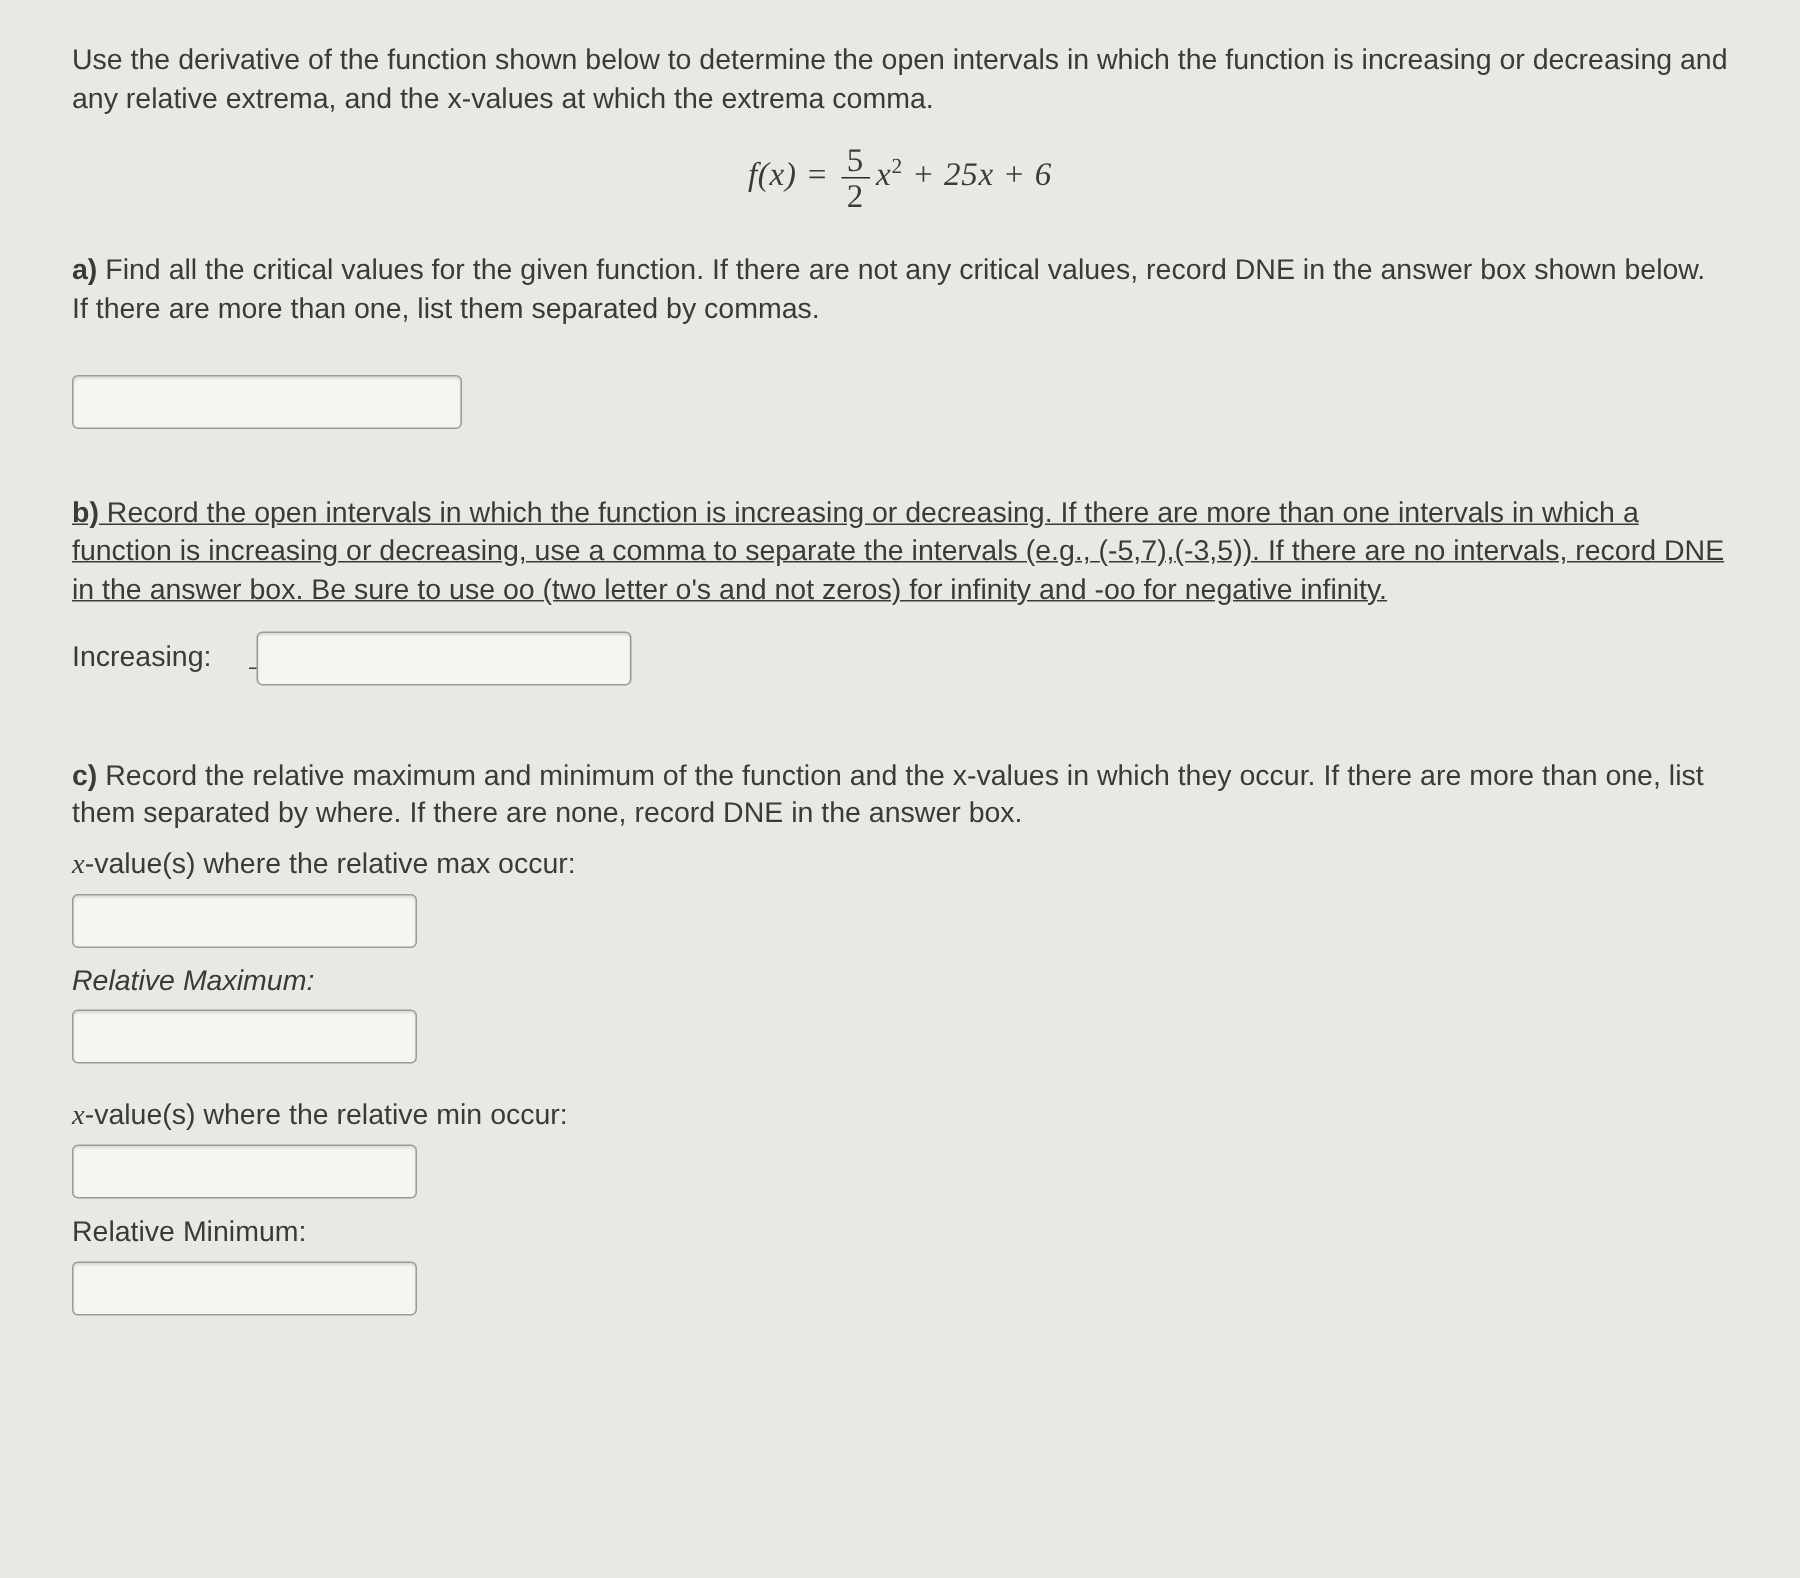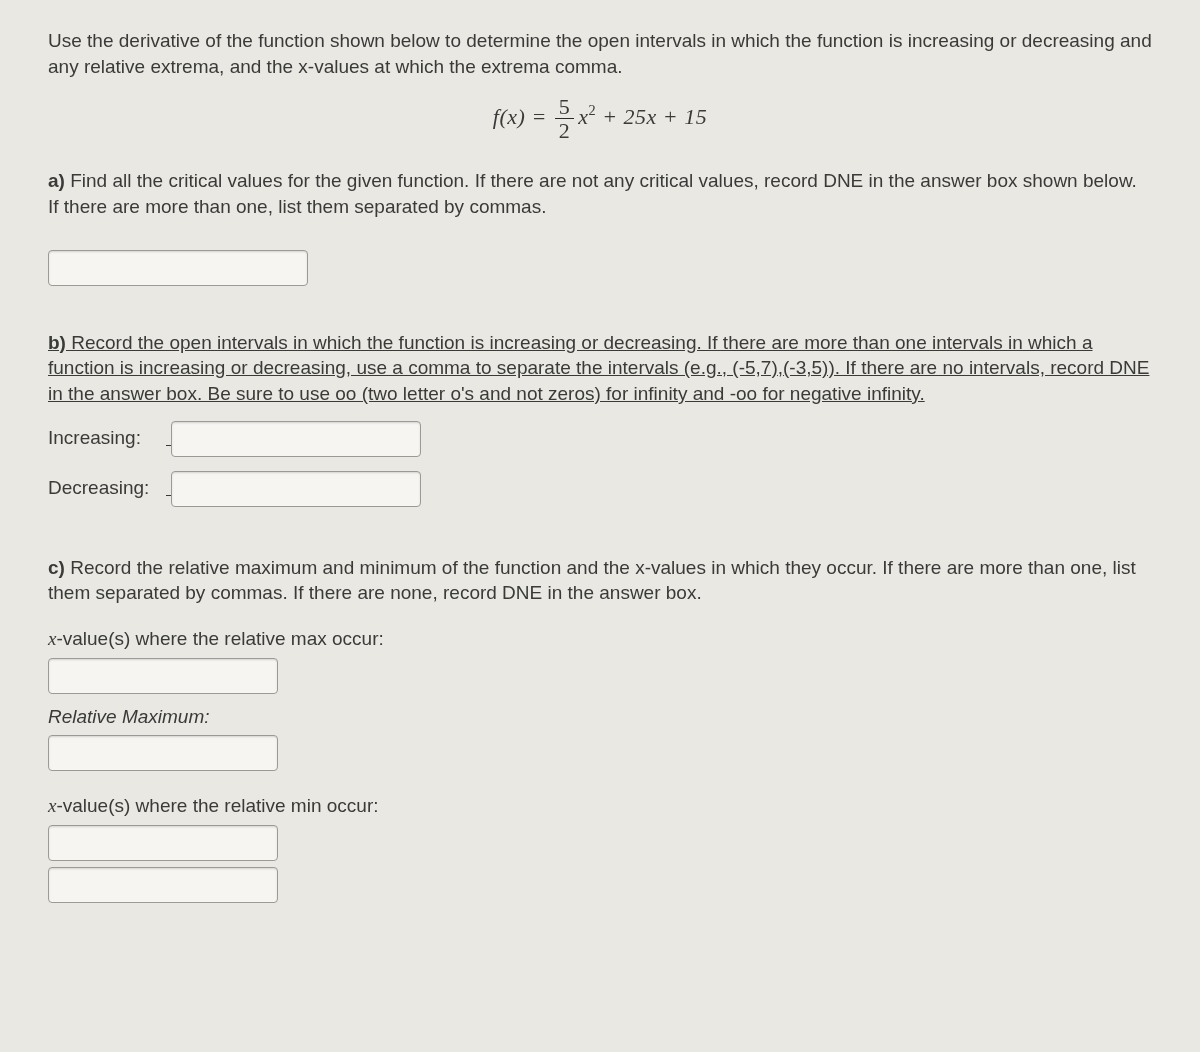--- a/index.html
+++ b/index.html
@@ -84,64 +84,63 @@
 <body>
 
 <div class="intro">Use the derivative of the function shown below to determine the open intervals in which the function is increasing or decreasing and any relative extrema, and the x-values at which the extrema comma.</div>
 
 <div class="equation-row">
   <span class="fn">f(x)</span>
   <span> = </span>
   <span class="frac">
     <span class="top">5</span>
     <span class="bot">2</span>
-  </span><span class="fn">x</span><span class="sup">2</span><span> + 25x + 15</span>
+  </span><span class="fn">x</span><span class="sup">2</span><span> + 25x + 6</span>
 </div>
 
 <div class="section">
   <span class="part-letter">a)</span><span> Find all the critical values for the given function. If there are not any critical values, record DNE in the answer box shown below. If there are more than one, list them separated by commas.</span>
   <div class="field-row" style="margin-top:30px;">
     <input type="text" class="answer-box box-wide" style="">
   </div>
 </div>
 
 <div class="section" style="margin-top:44px;text-decoration:underline;">
   <span class="part-letter">b)</span><span> Record the open intervals in which the function is increasing or decreasing. If there are more than one intervals in which a function is increasing or decreasing, use a comma to separate the intervals (e.g., (-5,7),(-3,5)). If there are no intervals, record DNE in the answer box. Be sure to use oo (two letter o's and not zeros) for infinity and -oo for negative infinity.</span>
   <div style="margin-top:8px;">
     <div class="field-row">
       <span class="label-left">Increasing:</span>
       <input type="text" class="answer-box box-med" style="">
     </div>
-    <div class="field-row">
-      <span class="label-left">Decreasing:</span>
-      <input type="text" class="answer-box box-med" style="">
-    </div>
   </div>
 </div>
 
 <div class="section" style="margin-top:48px;">
-  <span class="part-letter">c)</span><span> Record the relative maximum and minimum of the function and the x-values in which they occur. If there are more than one, list them separated by commas. If there are none, record DNE in the answer box.</span>
+  <span class="part-letter">c)</span><span> Record the relative maximum and minimum of the function and the x-values in which they occur. If there are more than one, list them separated by where. If there are none, record DNE in the answer box.</span>
 
-  <div class="tight-group" style="margin-top:20px;">
+  <div class="tight-group" style="margin-top:8px;">
     <div class="field-row">
       <span class="xvar">x</span><span>-value(s) where the relative max occur:</span>
     </div>
     <div class="field-row">
       <input type="text" class="answer-box box-sm" style="">
     </div>
     <div class="field-row" style="margin-top:10px;font-style:italic;">
       <span>Relative Maximum:</span>
     </div>
     <div class="field-row">
       <input type="text" class="answer-box box-sm" style="">
     </div>
 
     <div class="field-row" style="margin-top:22px;">
       <span class="xvar">x</span><span>-value(s) where the relative min occur:</span>
     </div>
     <div class="field-row">
       <input type="text" class="answer-box box-sm" style="">
     </div>
+    <div class="field-row" style="margin-top:10px;">
+      <span>Relative Minimum:</span>
+    </div>
     <div class="field-row">
       <input type="text" class="answer-box box-sm" style="">
     </div>
   </div>
 </div>
 
 </body></html>

